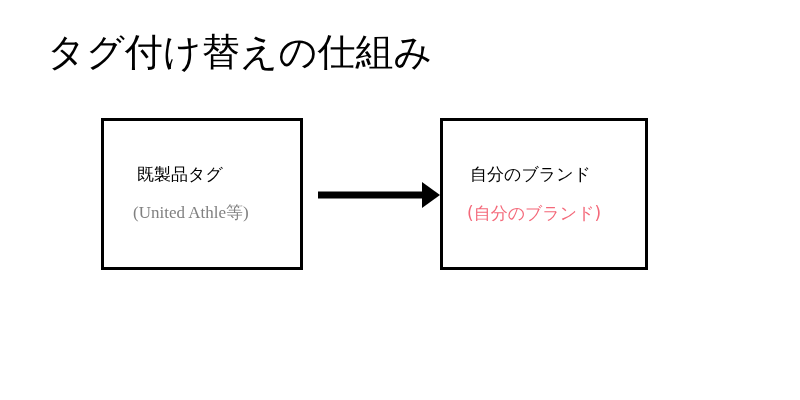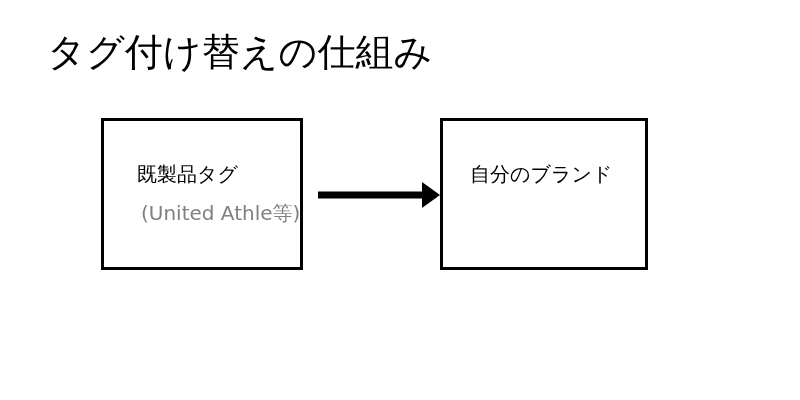--- a/index.html
+++ b/index.html
@@ -50,36 +50,36 @@
     left: 440px;
     top: 118px;
     width: 208px;
     height: 152px;
   }
 
   
   .node-text {
     position: absolute;
     white-space: nowrap;
-    font-size: 20px;
+    font-size: 17px;
     line-height: 34px;
     z-index: 3;
   }
   .node-text.primary {
     color: #000000;
   }
   .node-text.secondary-gray {
     color: #808080;
   }
   .node-text.secondary-red {
     color: #f4697a;
   }
 
   #src-line1 { left: 137px; top: 157px; }
-  #src-line2 { left: 141px; top: 196px; }
+  #src-line2 { left: 133px; top: 196px; font-family: Liberation Serif, serif; }
   #tgt-line1 { left: 470px; top: 157px; }
   #tgt-line2 { left: 467px; top: 196px; }
 
   
   #flow-arrow {
     position: absolute;
     left: 314px;
     top: 178px;
     width: 132px;
     height: 36px;
@@ -99,14 +99,15 @@
 
   <div id="flow-arrow">
     <svg width="132" height="36" viewBox="0 0 132 36">
       <rect x="4" y="13.5" width="111" height="7" fill="#000000"></rect>
       <polygon points="108,4 126,17 108,30" fill="#000000"></polygon>
     </svg>
   </div>
 
   <div class="node-box" id="box-target"></div>
   <div class="node-text primary" id="tgt-line1">自分のブランド</div>
+  <div class="node-text secondary-red" id="tgt-line2">(自分のブランド)</div>
 
 </div>
 
 </body></html>

